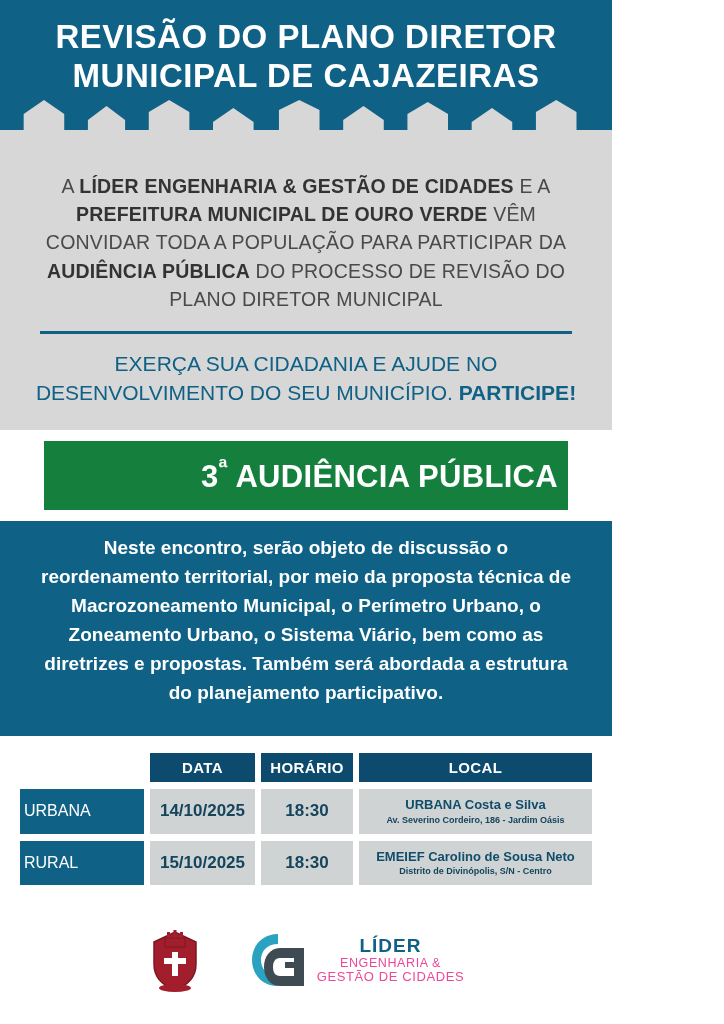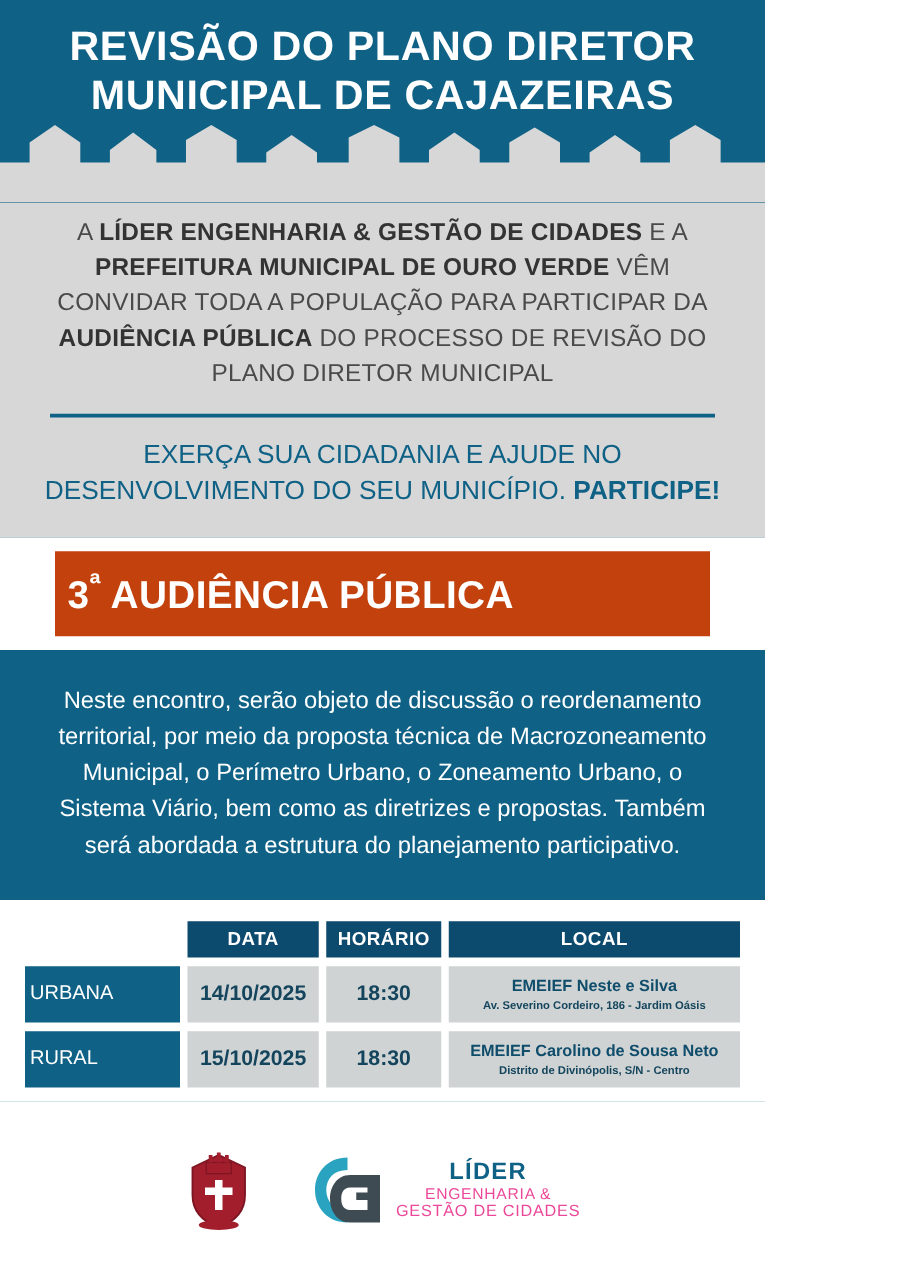--- a/index.html
+++ b/index.html
@@ -67,39 +67,39 @@
     line-height: 1.38;
   }
   .cidadania b { font-weight: bold; }
 
   
   .aud-wrap {
     background: #ffffff;
     padding: 11px 44px;
   }
   .aud-bar {
-    background: #c2410c;
-    color: #ffffff;
-    text-align: left;
+    background: #15803d;
+    color: #ffffff;
+    text-align: right;
     font-size: 31px;
     font-weight: bold;
     padding: 13px 10px 15px 10px;
     letter-spacing: 0.3px;
   }
   .aud-bar .sup { font-size: 24px; vertical-align: super; }
 
   
   .desc {
     background: #0f6186;
     color: #ffffff;
     text-align: center;
-    padding: 27px 40px 28px 40px;
+    padding: 13px 40px 28px 40px;
     font-size: 19px;
     line-height: 1.52;
-    font-weight: normal;
+    font-weight: bold;
   }
 
   
   .table-zone {
     background: #ffffff;
     padding: 10px 14px 4px 14px;
   }
   table.sched {
     width: 100%;
     border-collapse: separate;
@@ -233,21 +233,21 @@
           <th>HORÁRIO</th>
           <th>LOCAL</th>
         </tr>
       </thead>
       <tbody>
         <tr>
           <td class="zone">URBANA</td>
           <td class="cell">14/10/2025</td>
           <td class="cell">18:30</td>
           <td class="cell local">
-            <span>EMEIEF Neste e Silva</span>
+            <span>URBANA Costa e Silva</span>
             <span class="addr">Av. Severino Cordeiro, 186 - Jardim Oásis</span>
           </td>
         </tr>
         <tr>
           <td class="zone">RURAL</td>
           <td class="cell">15/10/2025</td>
           <td class="cell">18:30</td>
           <td class="cell local">
             <span>EMEIEF Carolino de Sousa Neto</span>
             <span class="addr">Distrito de Divinópolis, S/N - Centro</span>

